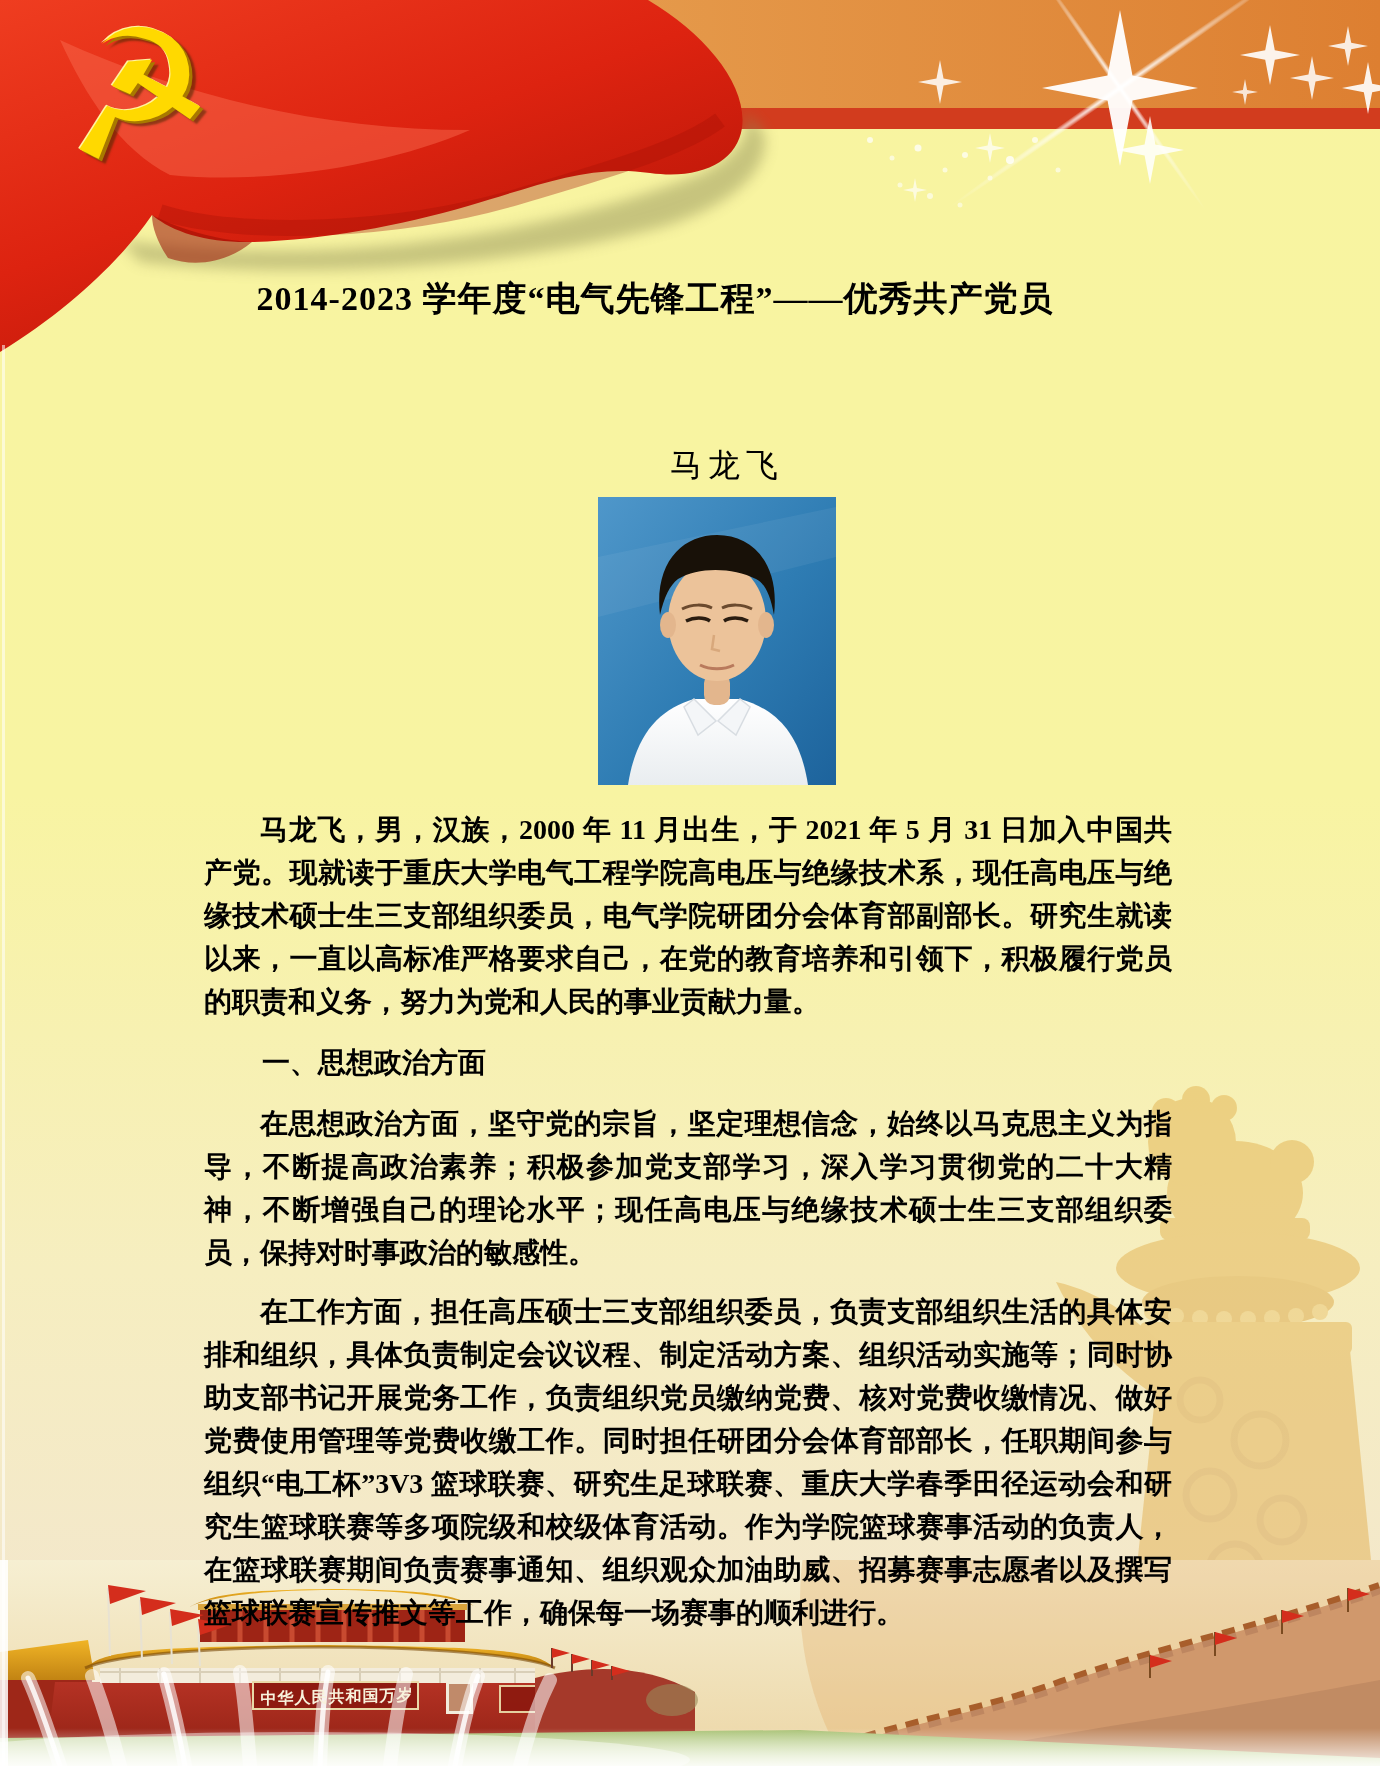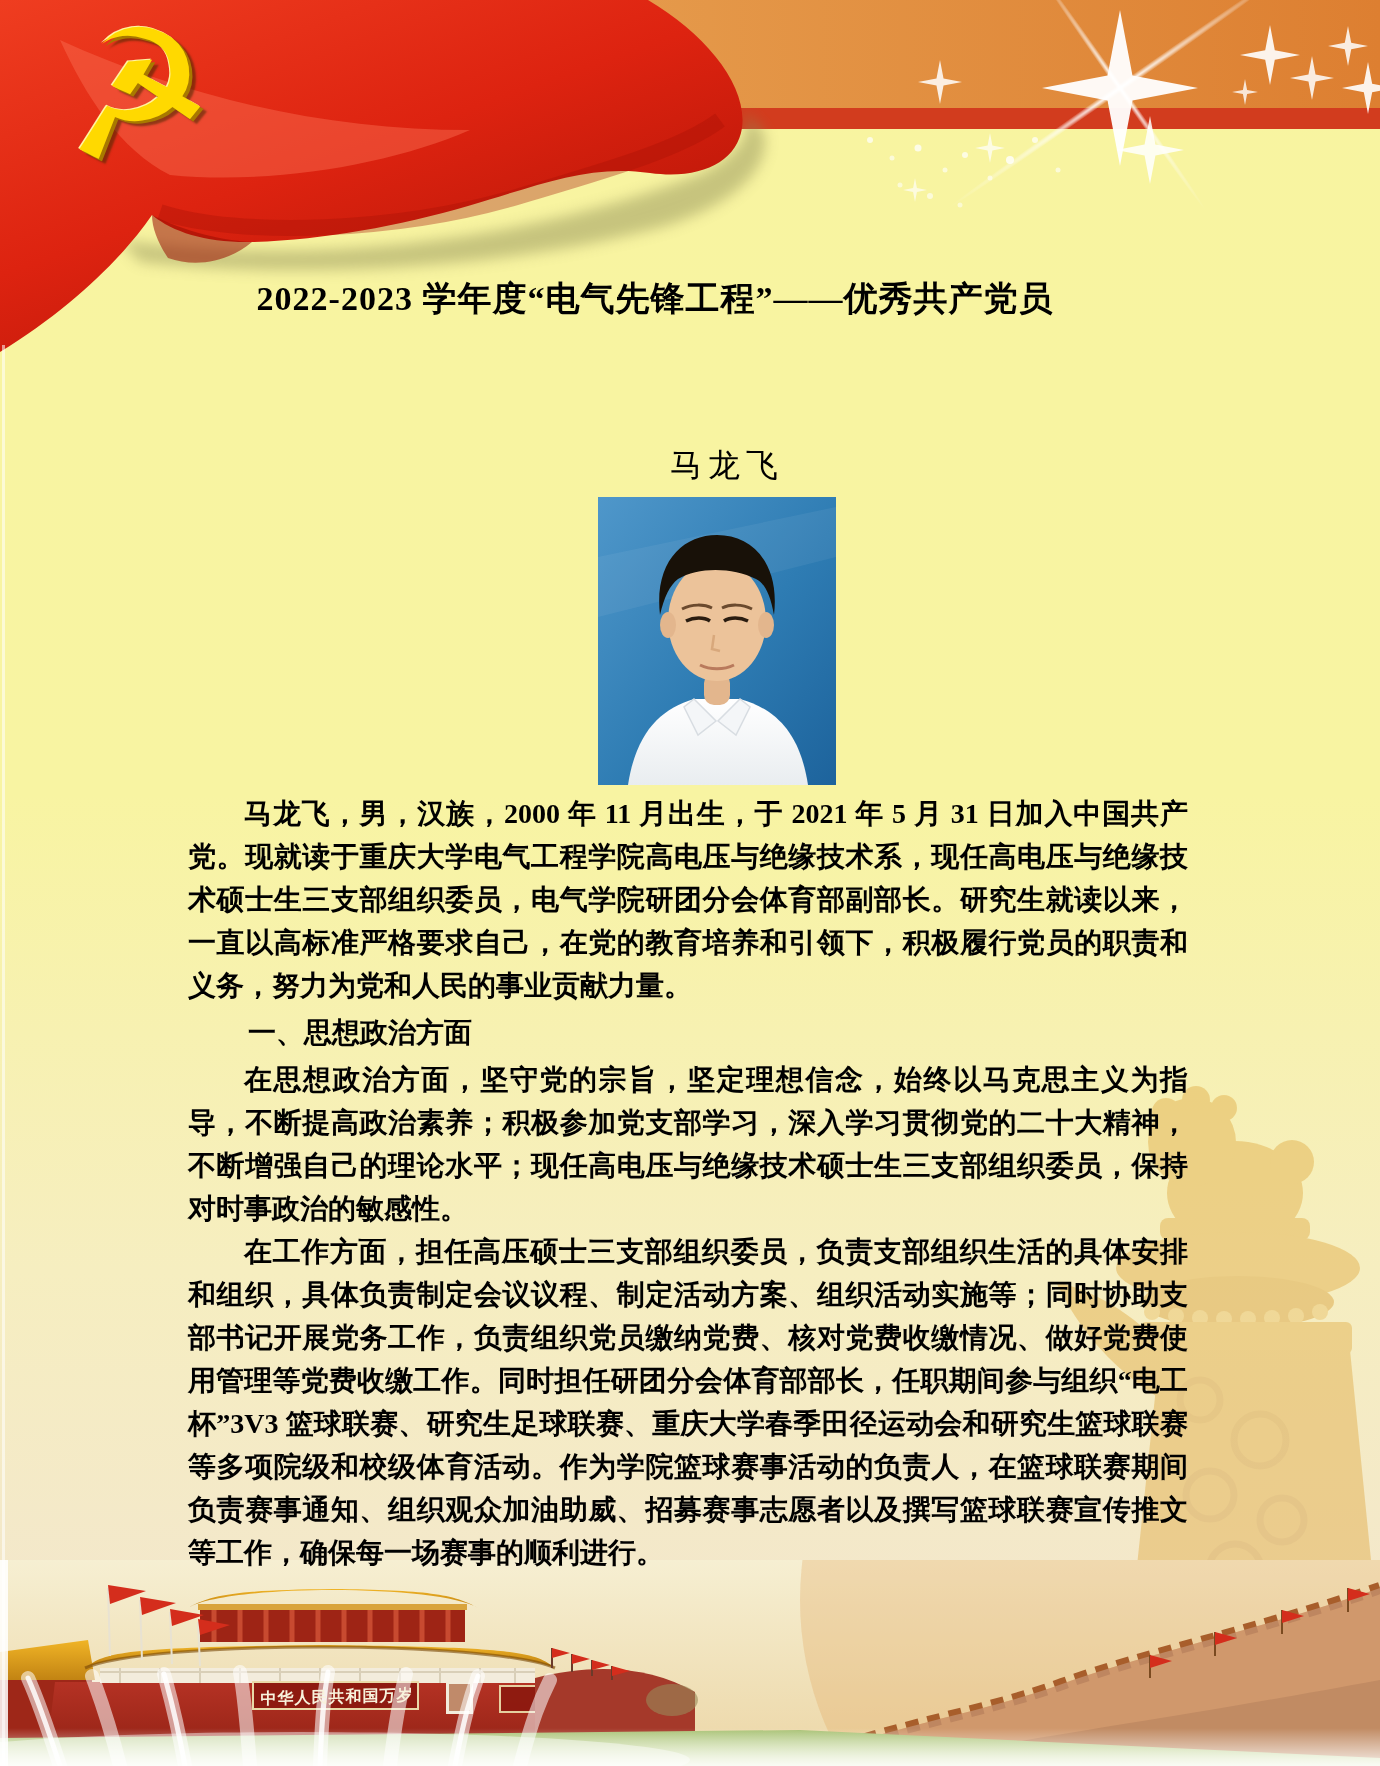--- a/index.html
+++ b/index.html
@@ -23,22 +23,22 @@
   .title1{left:35px;top:276px;width:1240px;text-align:center;font-size:34px;font-weight:bold;color:#000;letter-spacing:1px;}
   .title2{left:316px;top:369px;width:800px;text-align:center;font-size:34px;font-weight:bold;color:#000;letter-spacing:2px;}
   .stu-name{left:327px;top:444px;width:800px;text-align:center;font-size:32px;font-weight:normal;color:#000;letter-spacing:6px;}
   
   .photo{left:598px;top:497px;width:238px;height:288px;}
   
   .watermark{left:1010px;top:1050px;width:370px;height:600px;opacity:.42;}
   
   .bodytext{left:188px;top:792px;width:1000px;color:#000;font-size:28px;line-height:43px;
     font-weight:bold;text-align:justify;z-index:5;}
-  .bodytext p{margin:0;text-indent:2em;}
-  .bodytext .sec-head{margin:4px;text-indent:2em;}
+  .bodytext p{margin:16px;text-indent:2em;}
+  .bodytext .sec-head{margin:18px;text-indent:2em;}
   
   .montage{left:0;top:1560px;width:1380px;height:206px;z-index:2;}
   .gate-sign-text{left:256px;top:1685px;width:162px;height:24px;z-index:3;
     font-size:16px;font-weight:bold;color:#f8f2dc;text-align:center;line-height:24px;
     letter-spacing:1px;transform:skewY(-1.5deg);font-family:"Liberation Sans",sans-serif;}
   .left-hairline{left:2px;top:345px;width:3px;height:1421px;background:rgba(255,255,255,.55);z-index:6;}
 </style>
 </head>
 <body>
 
@@ -139,21 +139,21 @@
       <circle cx="190" cy="350" r="20"></circle>
         <circle cx="250" cy="390" r="26"></circle>
         <circle cx="200" cy="445" r="24"></circle>
       <circle cx="272" cy="470" r="22"></circle>
         <circle cx="225" cy="520" r="26"></circle>
         <circle cx="290" cy="555" r="22"></circle>
       <circle cx="180" cy="575" r="20"></circle>
     </g>
   </svg>
 
-  <div class="abs title1">2022-2023 学年度“电气先锋工程”——优秀共产党员</div>
+  <div class="abs title1">2014-2023 学年度“电气先锋工程”——优秀共产党员</div>
   <div class="abs stu-name">马龙飞</div>
 
   <svg class="abs photo" viewBox="0 0 238 288">
     <defs>
       <linearGradient id="photoBg" x1="0" y1="0" x2="1" y2="1">
         <stop offset="0" stop-color="#4f97ca"></stop>
           <stop offset="0.55" stop-color="#2e7cb3"></stop>
           <stop offset="1" stop-color="#1d639c"></stop>
       </linearGradient>
       <linearGradient id="shirt" x1="0" y1="0" x2="0" y2="1">

